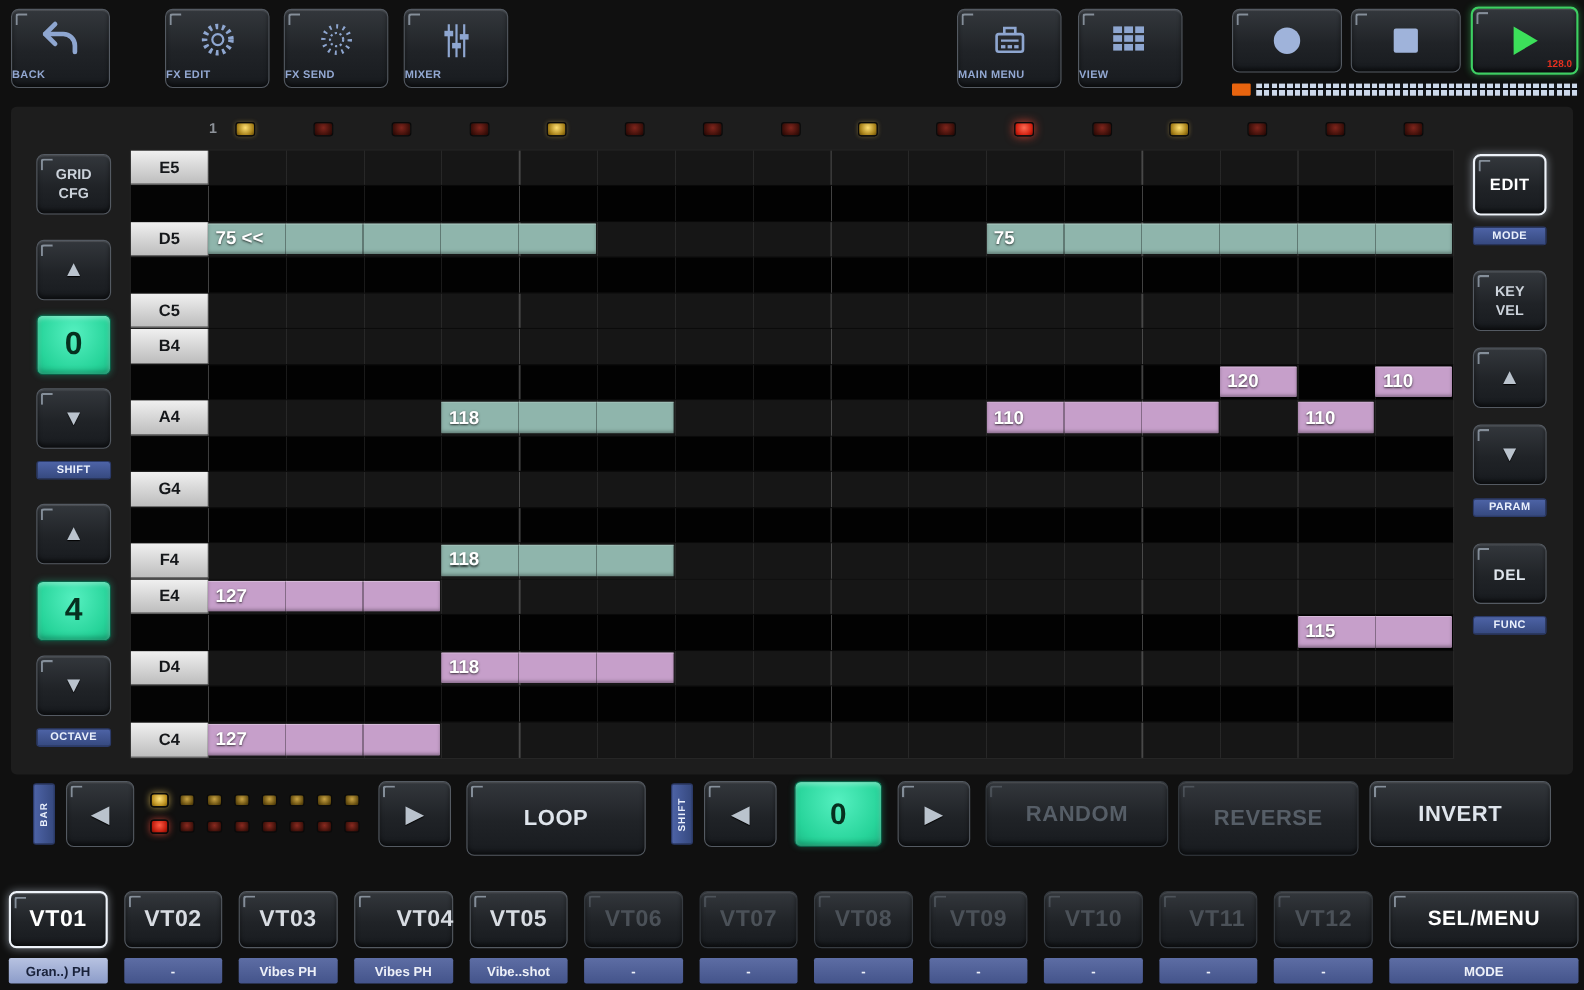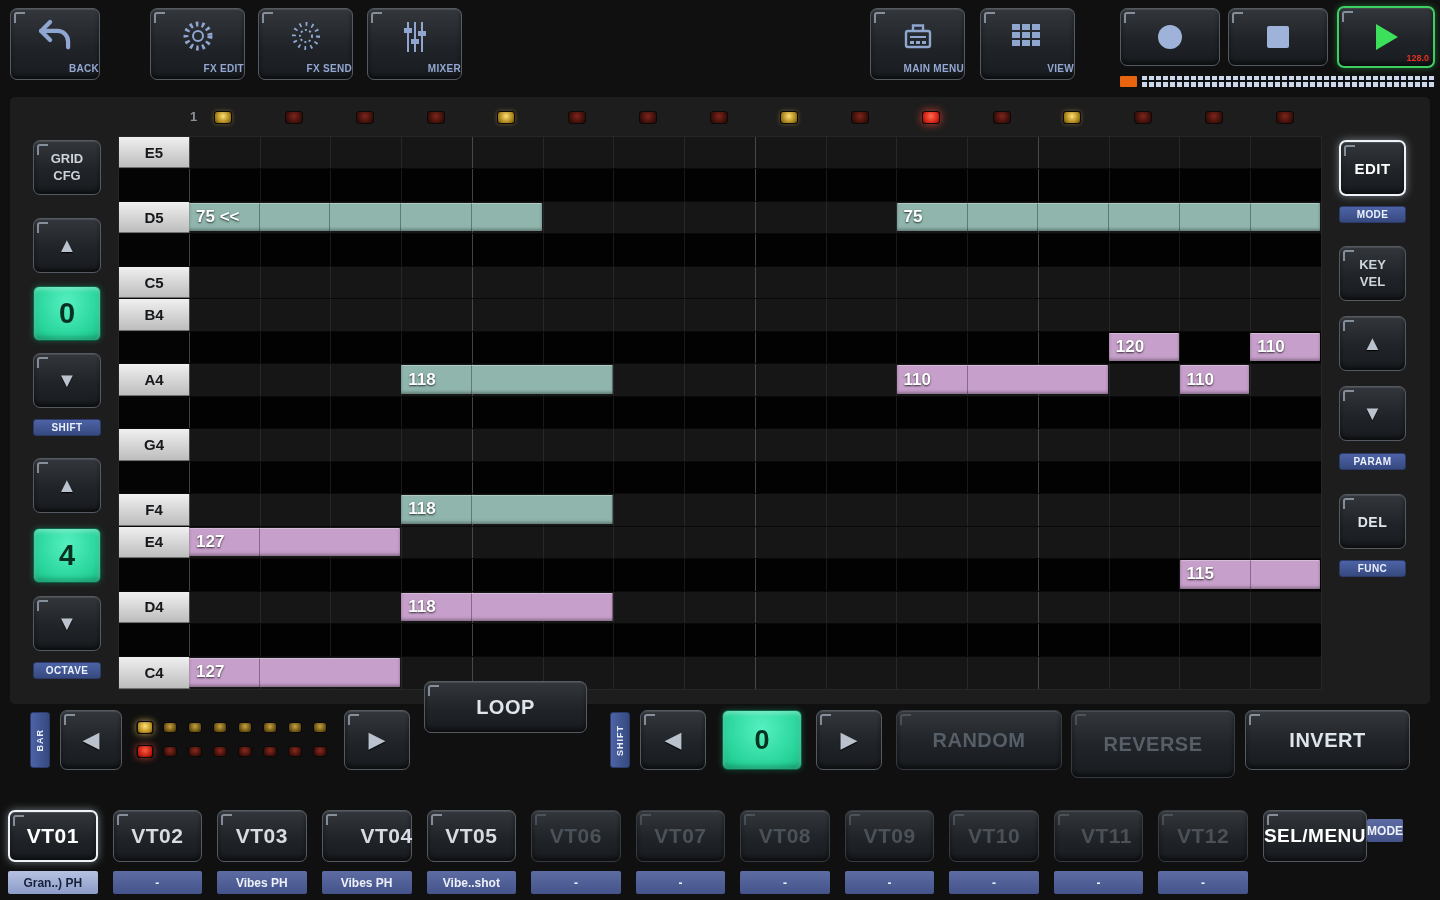--- a/index.html
+++ b/index.html
@@ -15,21 +15,21 @@
   .btn::before{content:"";position:absolute;top:3px;left:3px;width:9px;height:9px;
        border-top:2px solid rgba(205,218,236,.55);border-left:2px solid rgba(205,218,236,.55);
        border-top-left-radius:3px;}
   .btn-dim{border-color:#363b41;}
   .btn-dim::before{border-color:rgba(205,218,236,.18);}
   .btn-selected{border:2px solid #eef3fa;box-shadow:0 0 8px rgba(225,238,255,.45),
        inset 0 1px 1px rgba(255,255,255,.15), inset 0 -3px 4px rgba(0,0,0,.5);}
   .btn-green{border:2px solid #3ecf63;box-shadow:0 0 7px rgba(62,220,105,.4),
        inset 0 1px 1px rgba(255,255,255,.1), inset 0 -3px 4px rgba(0,0,0,.6);}
 
-  .tlbl{position:absolute;bottom:5px;left:0;right:0;text-align:right;
+  .tlbl{position:absolute;bottom:5px;left:0;right:0;text-align:left;
         font-size:10px;font-weight:bold;color:#93a8d2;letter-spacing:.3px;}
   .ticon{position:absolute;top:8px;left:50%;transform:translateX(-50%);}
 
   .btn-text{font-weight:bold;font-size:20px;color:#dfe5ec;letter-spacing:.5px;}
   .btn-text-sm{font-weight:bold;font-size:13px;color:#ccd3db;text-align:center;line-height:1.25;width:46px;}
   .txt-dim{color:#565e67;}
   .arrow-glyph{font-size:20px;color:#bac3cd;text-shadow:0 1px 1px #000;}
 
   
   .tag{position:absolute;box-sizing:border-box;border-radius:3px;border:1px solid #2b3a69;
@@ -97,21 +97,21 @@
   
   .track-bar{position:absolute;left:8px;top:810px;width:1427px;display:flex;}
   .track-col{width:90px;margin-right:15px;display:flex;flex-direction:column;}
   .track-btn{position:relative;height:52px;font-weight:bold;font-size:21px;color:#d8dce2;letter-spacing:.5px;}
   .btn-selected.track-btn{color:#ffffff;}
   .btn-dim.track-btn{color:#4b5158;}
   .sub{height:23px;margin-top:9px;border-radius:2px;display:flex;align-items:center;justify-content:center;
        font-weight:bold;font-size:12px;white-space:nowrap;overflow:hidden;}
   .sub-selected{background:linear-gradient(#b7c2e1,#8c9cc9);color:#18213a;}
   .sub-normal{background:linear-gradient(#5d6da4,#44548b);color:#edf0f8;}
-  .selmenu-col{width:173px;margin-left:auto;margin-right:0;display:flex;flex-direction:row;}
+  .selmenu-col{width:173px;margin-left:auto;margin-right:0;display:flex;flex-direction:column;}
 
   .main-panel{position:absolute;left:10px;top:97px;width:1420px;height:607px;background:#1d1d1d;border-radius:5px;}
   .bpm{position:absolute;right:4px;bottom:3px;font-size:9px;font-weight:bold;color:#e5301f;}
 </style>
 </head>
 <body>
 
 <div class="screen">
 
   <div class="btn" style="left:10px;top:8px;width:90px;height:72px">
@@ -413,21 +413,21 @@
       <div class="bled bled-red" style="left: 56px; top: 36px;"></div>
       <div class="bled bled-red" style="left: 81px; top: 36px;"></div>
       <div class="bled bled-red" style="left: 106px; top: 36px;"></div>
       <div class="bled bled-red" style="left: 131px; top: 36px;"></div>
       <div class="bled bled-red" style="left: 156px; top: 36px;"></div>
       <div class="bled bled-red" style="left: 181px; top: 36px;"></div>
     </div>
   <div class="btn" style="left:344px;top:710px;width:66px;height:60px">
     <span class="arrow-glyph" style="font-size:22px">▶</span>
   </div>
-  <div class="btn" style="left:424px;top:681px;width:163px;height:52px">
+  <div class="btn" style="left:424px;top:710px;width:163px;height:68px">
     <span class="btn-text">LOOP</span>
   </div>
   <div class="vtag" style="left:610px;top:712px;height:56px">
     <span>SHIFT</span>
   </div>
   <div class="btn" style="left:640px;top:710px;width:66px;height:60px">
     <span class="arrow-glyph" style="font-size:22px">◀</span>
   </div>
   <div class="display" style="left:722px;top:710px;width:80px;height:60px;font-size:27px">
     <span>0</span>

